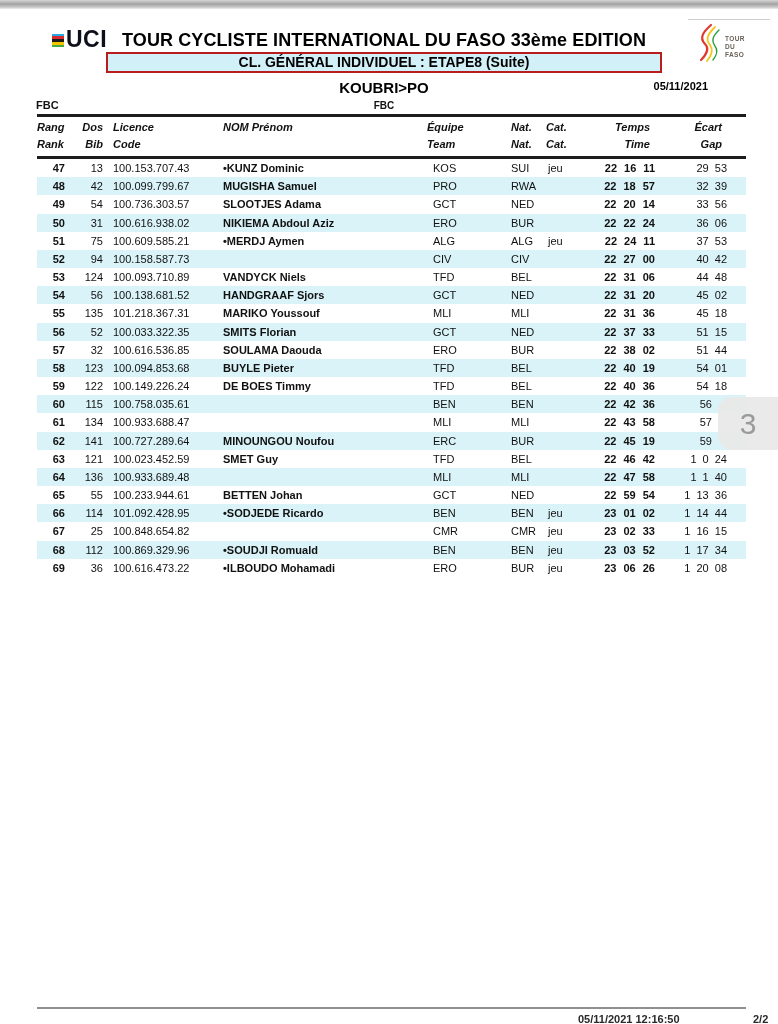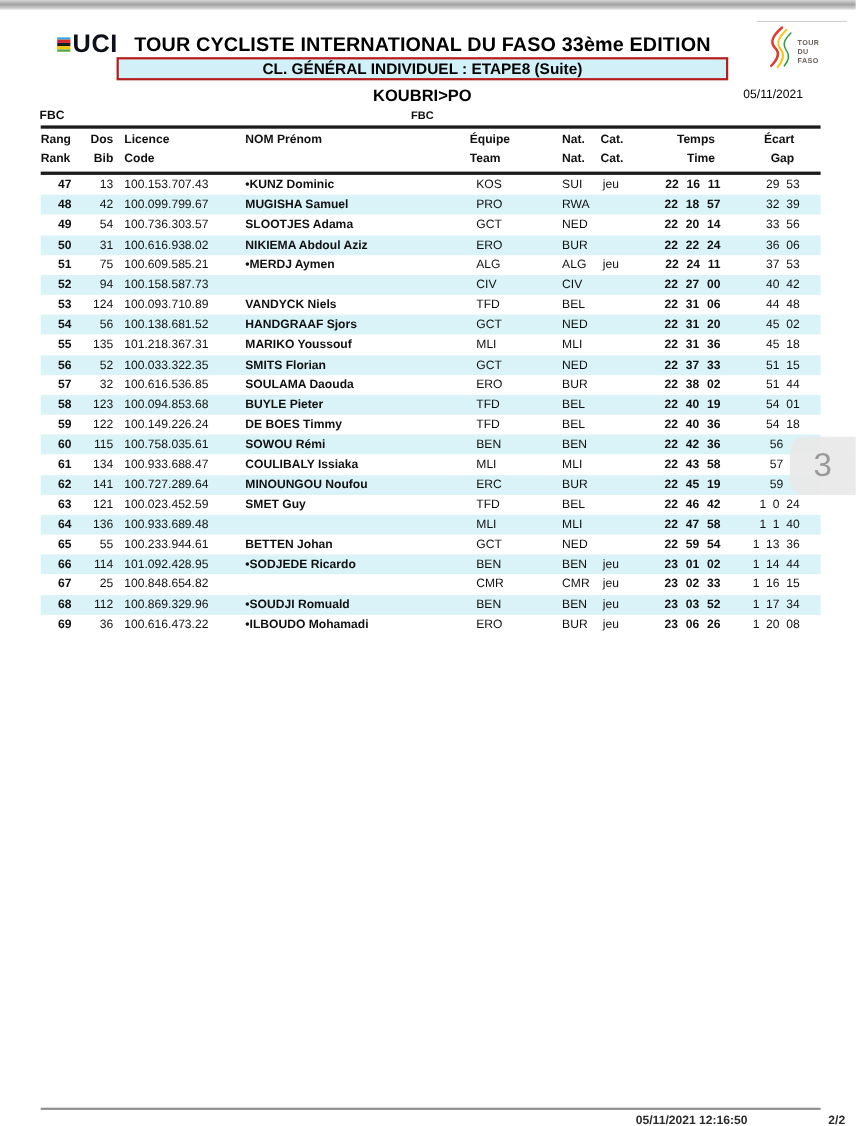--- a/index.html
+++ b/index.html
@@ -22,29 +22,29 @@
     border-bottom:6px solid #fca5a5;padding-bottom:1px;letter-spacing:0.1px;white-space:nowrap;}
   .subtitle-box{position:absolute;left:106px;top:52px;width:552px;height:17px;
     border:2px solid #b91c1c;background:var(--subtitle-bg,#d2f0f7);
     text-align:center;line-height:17px;font-weight:bold;font-size:14px;color:#000;white-space:nowrap;}
   
   .tdf-topline{position:absolute;left:688px;top:19px;width:82px;height:1px;background:#cfcfcf;}
   .tdf{position:absolute;left:693px;top:22px;width:76px;height:46px;}
   
   .route{position:absolute;left:106px;top:79px;width:556px;text-align:center;
     font-weight:bold;font-size:15px;color:#000;}
-  .date-top{position:absolute;top:80px;right:48px;font-weight:normal;font-size:11px;color:#000;}
+  .date-top{position:absolute;top:80px;right:70px;font-weight:bold;font-size:11px;color:#000;}
   .fbc-left{position:absolute;left:36px;top:99px;font-weight:bold;font-size:11px;}
   .fbc-center{position:absolute;left:106px;top:100px;width:556px;text-align:center;
     font-weight:bold;font-size:10px;}
   
   .table{position:absolute;left:37px;top:114px;width:709px;}
   .rule{position:absolute;left:0;width:709px;height:2.5px;background:#1c1c1c;}
   .rule.top{top:0;} .rule.mid{top:42px;}
-  .t-head{position:absolute;top:2px;left:0;width:709px;height:43px;font-size:11px;font-weight:bold;}
+  .t-head{position:absolute;top:2px;left:0;width:709px;height:43px;font-size:11px;font-weight:bold;font-style:italic;}
   .h-line{position:absolute;left:0;width:709px;height:17px;line-height:17px;}
   .h-fr{top:3px;} .h-en{top:20px;}
   .h-line span{position:absolute;top:0;height:17px;}
   .rows{position:absolute;top:45px;left:0;width:709px;}
   .t-row{position:relative;height:18.18px;line-height:18.18px;font-size:11px;}
   .t-row.alt{background:var(--stripe,#d9f3f8);}
   .t-row span{position:absolute;top:0;height:100%;white-space:nowrap;}
   
   .c-rank{left:0;width:28px;text-align:right;font-weight:bold;}
   .c-bib{left:38px;width:28px;text-align:right;}
@@ -281,32 +281,30 @@
           <span class="c-team">TFD</span>
           <span class="c-nat">BEL</span>
           <span class="c-cat"></span>
           <span class="c-time">22 40 36</span>
           <span class="c-gap">54 18</span>
         </div>
         <div class="t-row alt partial">
           <span class="c-rank">60</span>
           <span class="c-bib">115</span>
           <span class="c-lic">100.758.035.61</span>
-          <span class="c-name">SOWOU Rémi</span>
           <span class="c-team">BEN</span>
           <span class="c-nat">BEN</span>
           <span class="c-cat"></span>
           <span class="c-time">22 42 36</span>
           <span class="c-gap">56</span>
         </div>
         <div class="t-row partial">
           <span class="c-rank">61</span>
           <span class="c-bib">134</span>
           <span class="c-lic">100.933.688.47</span>
-          <span class="c-name">COULIBALY Issiaka</span>
           <span class="c-team">MLI</span>
           <span class="c-nat">MLI</span>
           <span class="c-cat"></span>
           <span class="c-time">22 43 58</span>
           <span class="c-gap">57</span>
         </div>
         <div class="t-row alt partial">
           <span class="c-rank">62</span>
           <span class="c-bib">141</span>
           <span class="c-lic">100.727.289.64</span>

